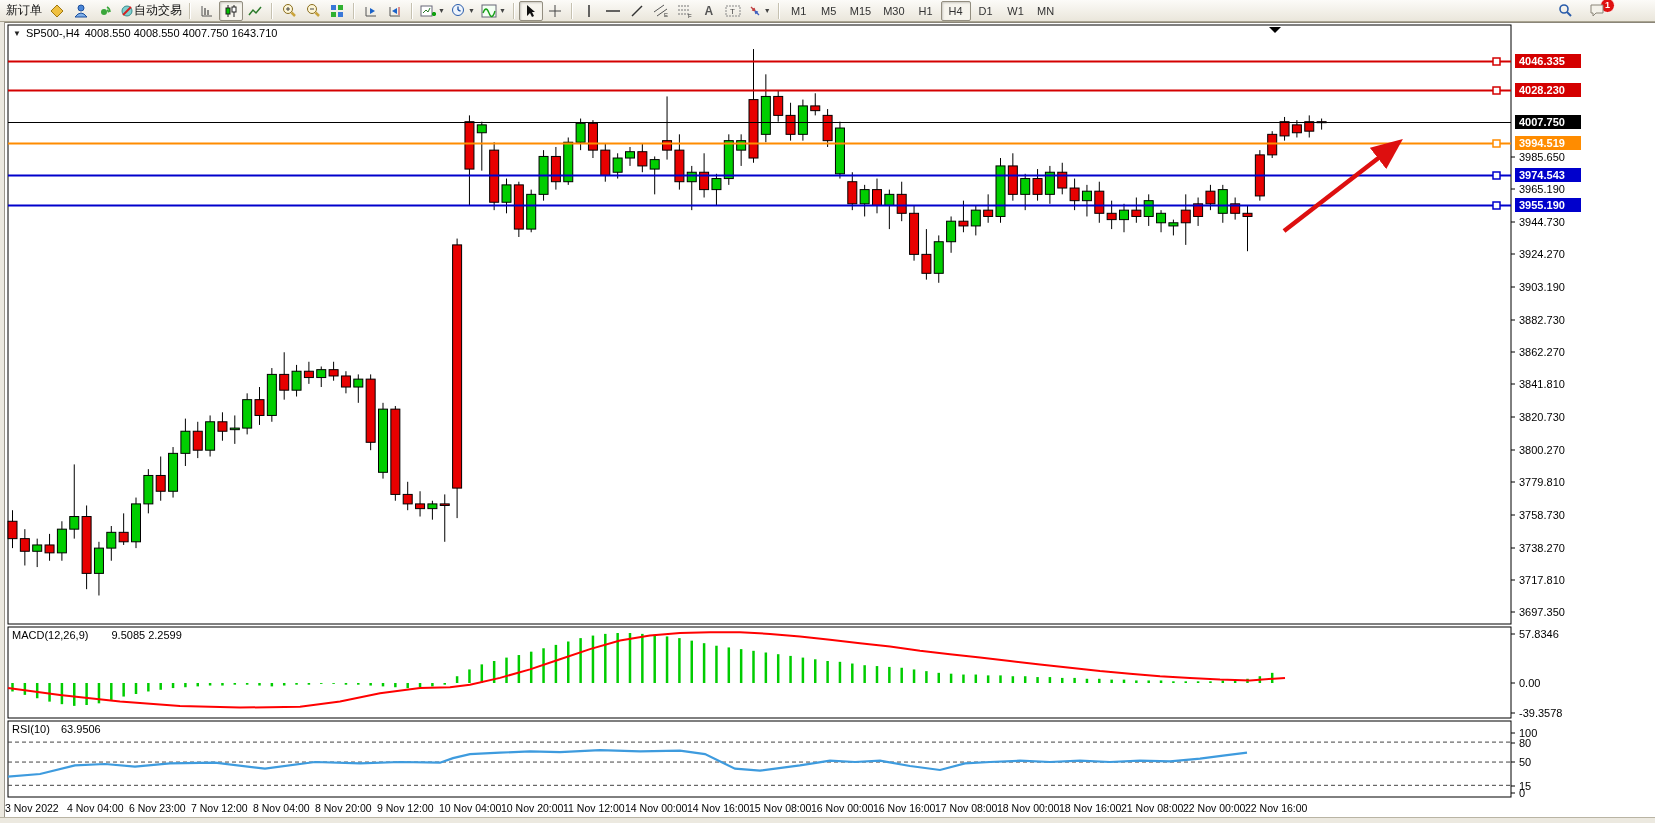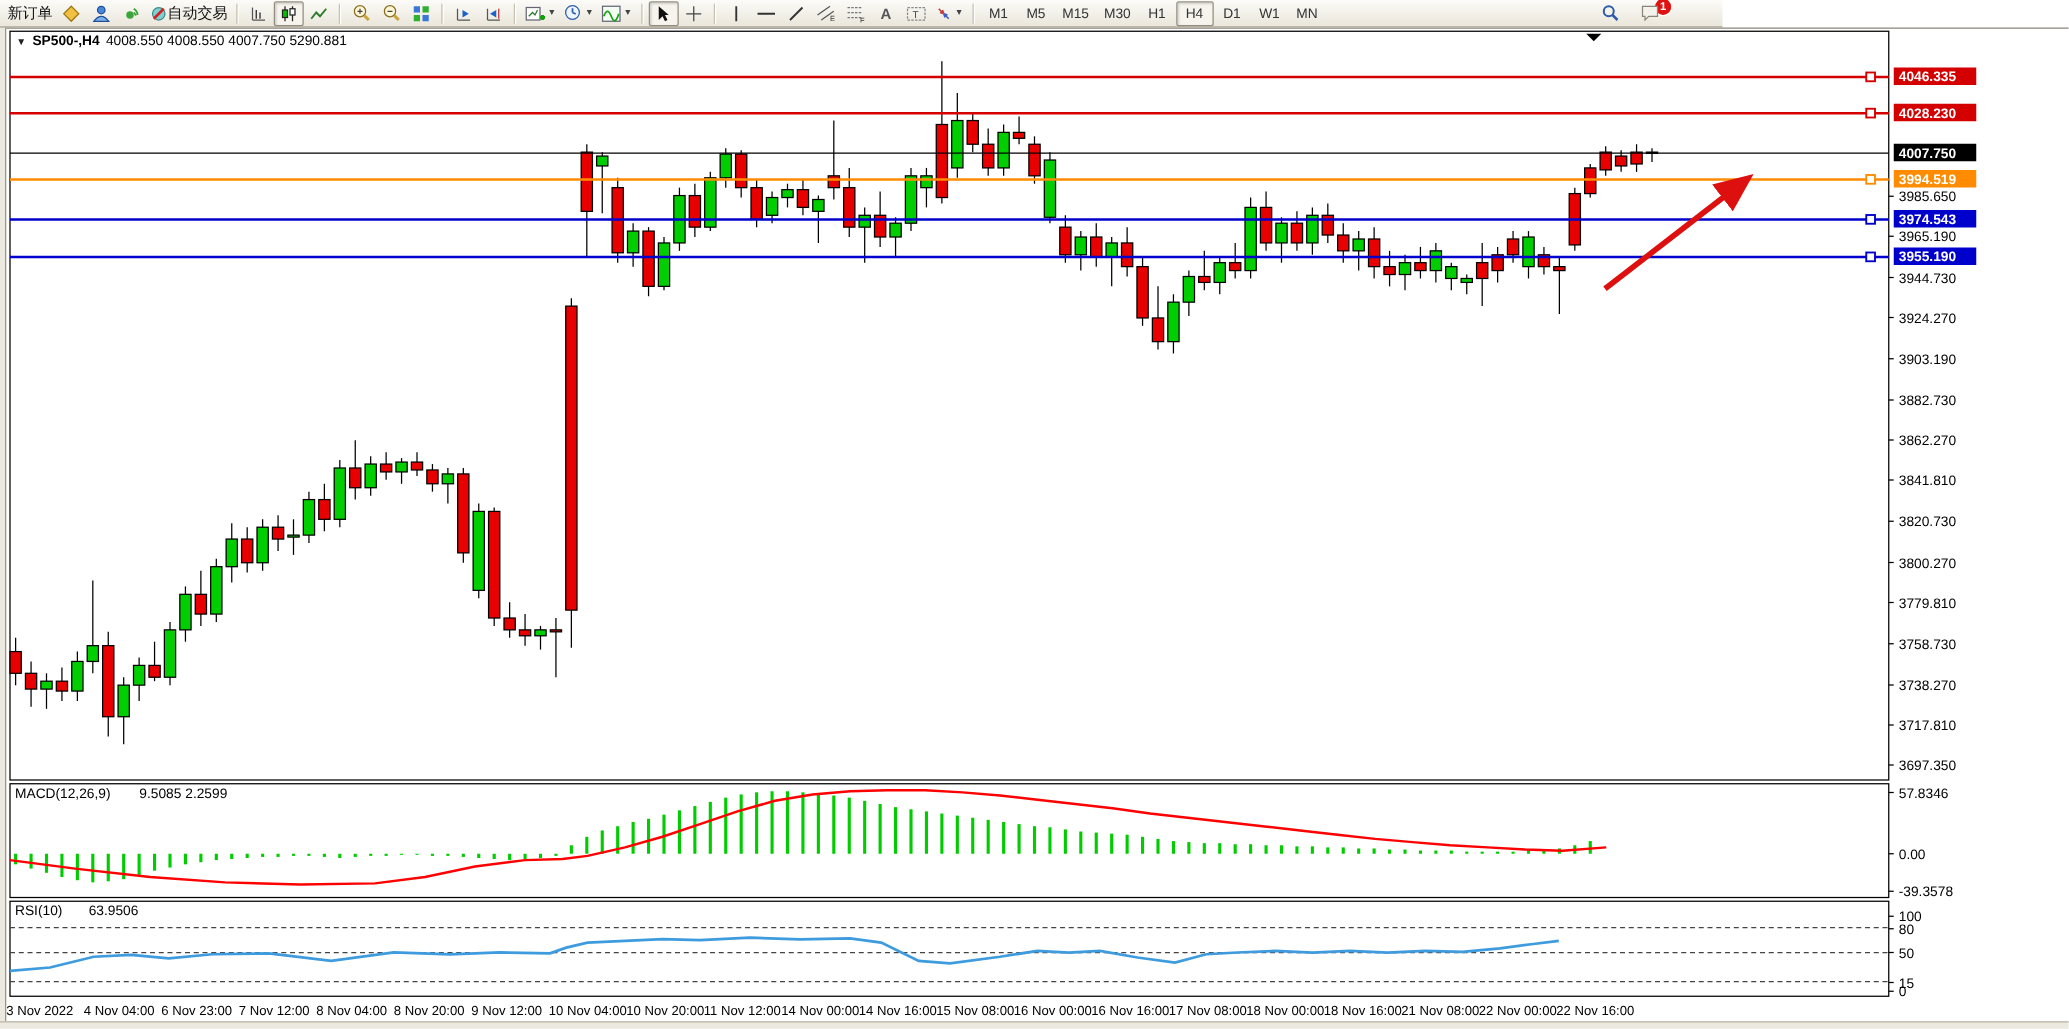--- a/index.html
+++ b/index.html
@@ -1,19 +1,19 @@
 <!DOCTYPE html>
 <html><head>
 <meta charset="utf-8">
 <style>
   html,body{margin:0;padding:0}
   body{width:1655px;height:823px;background:#fff;font-family:"Liberation Sans",sans-serif;
        overflow:hidden;position:relative;-webkit-font-smoothing:antialiased}
   
-  #toolbar{position:absolute;top:0;left:0;width:1378px;height:22px;z-index:10;
+  #toolbar{position:absolute;top:0;left:0;width:1655px;height:22px;z-index:10;
     background:linear-gradient(#fcfbf8,#eae6db);border-bottom:1px solid #a9a491;
     display:flex;align-items:center;padding-left:3px;box-sizing:border-box}
   .tbtn{height:18px;min-width:18px;display:flex;align-items:center;justify-content:center;
     padding:0 2px;border:1px solid transparent;border-radius:2px;font-size:12px;color:#222;cursor:default}
   .tbtn.active{border:1px solid #938e80;background:#f6f4ed;box-shadow:inset 1px 1px 2px rgba(0,0,0,.18)}
   .tbtn .cn{font-size:12px;color:#111;white-space:nowrap}
   .sep{width:0;height:16px;border-left:1px solid #c6c1b0;border-right:1px solid #fff;margin:0 4px}
   .tf{font-size:11px;color:#333;padding:0 5px;letter-spacing:0}
   .dd{font-size:7px;color:#444;margin-left:2px}
   #tb-right{margin-left:auto;display:flex;align-items:center;gap:8px;padding-right:46px}
@@ -654,23 +654,23 @@
     <text x="935" y="812" font-family="&quot;Liberation Sans&quot;,sans-serif" font-size="10.5" fill="#000">17 Nov 08:00</text>
     <text x="997" y="812" font-family="&quot;Liberation Sans&quot;,sans-serif" font-size="10.5" fill="#000">18 Nov 00:00</text>
     <text x="1059" y="812" font-family="&quot;Liberation Sans&quot;,sans-serif" font-size="10.5" fill="#000">18 Nov 16:00</text>
     <text x="1121" y="812" font-family="&quot;Liberation Sans&quot;,sans-serif" font-size="10.5" fill="#000">21 Nov 08:00</text>
     <text x="1183" y="812" font-family="&quot;Liberation Sans&quot;,sans-serif" font-size="10.5" fill="#000">22 Nov 00:00</text>
     <text x="1245" y="812" font-family="&quot;Liberation Sans&quot;,sans-serif" font-size="10.5" fill="#000">22 Nov 16:00</text>
   </svg>
 
 <div class="overlay" id="chart-header">
   <span class="tri">▼</span>
-  <span style="font-weight:bold">SP500-,H4</span>
-  <span>4008.550 4008.550 4007.750 5290.881</span>
+  <span style="font-weight:normal">SP500-,H4</span>
+  <span>4008.550 4008.550 4007.750 1643.710</span>
 </div>
 <div class="overlay" id="macd-label">
   <span>MACD(12,26,9)</span>
   <span style="margin-left:20px">9.5085 2.2599</span>
 </div>
 <div class="overlay" id="rsi-label">
   <span>RSI(10)</span>
-  <span style="margin-left:18px">63.9506</span>
+  <span style="margin-left:8px">63.9506</span>
 </div>
 
 </body></html>

